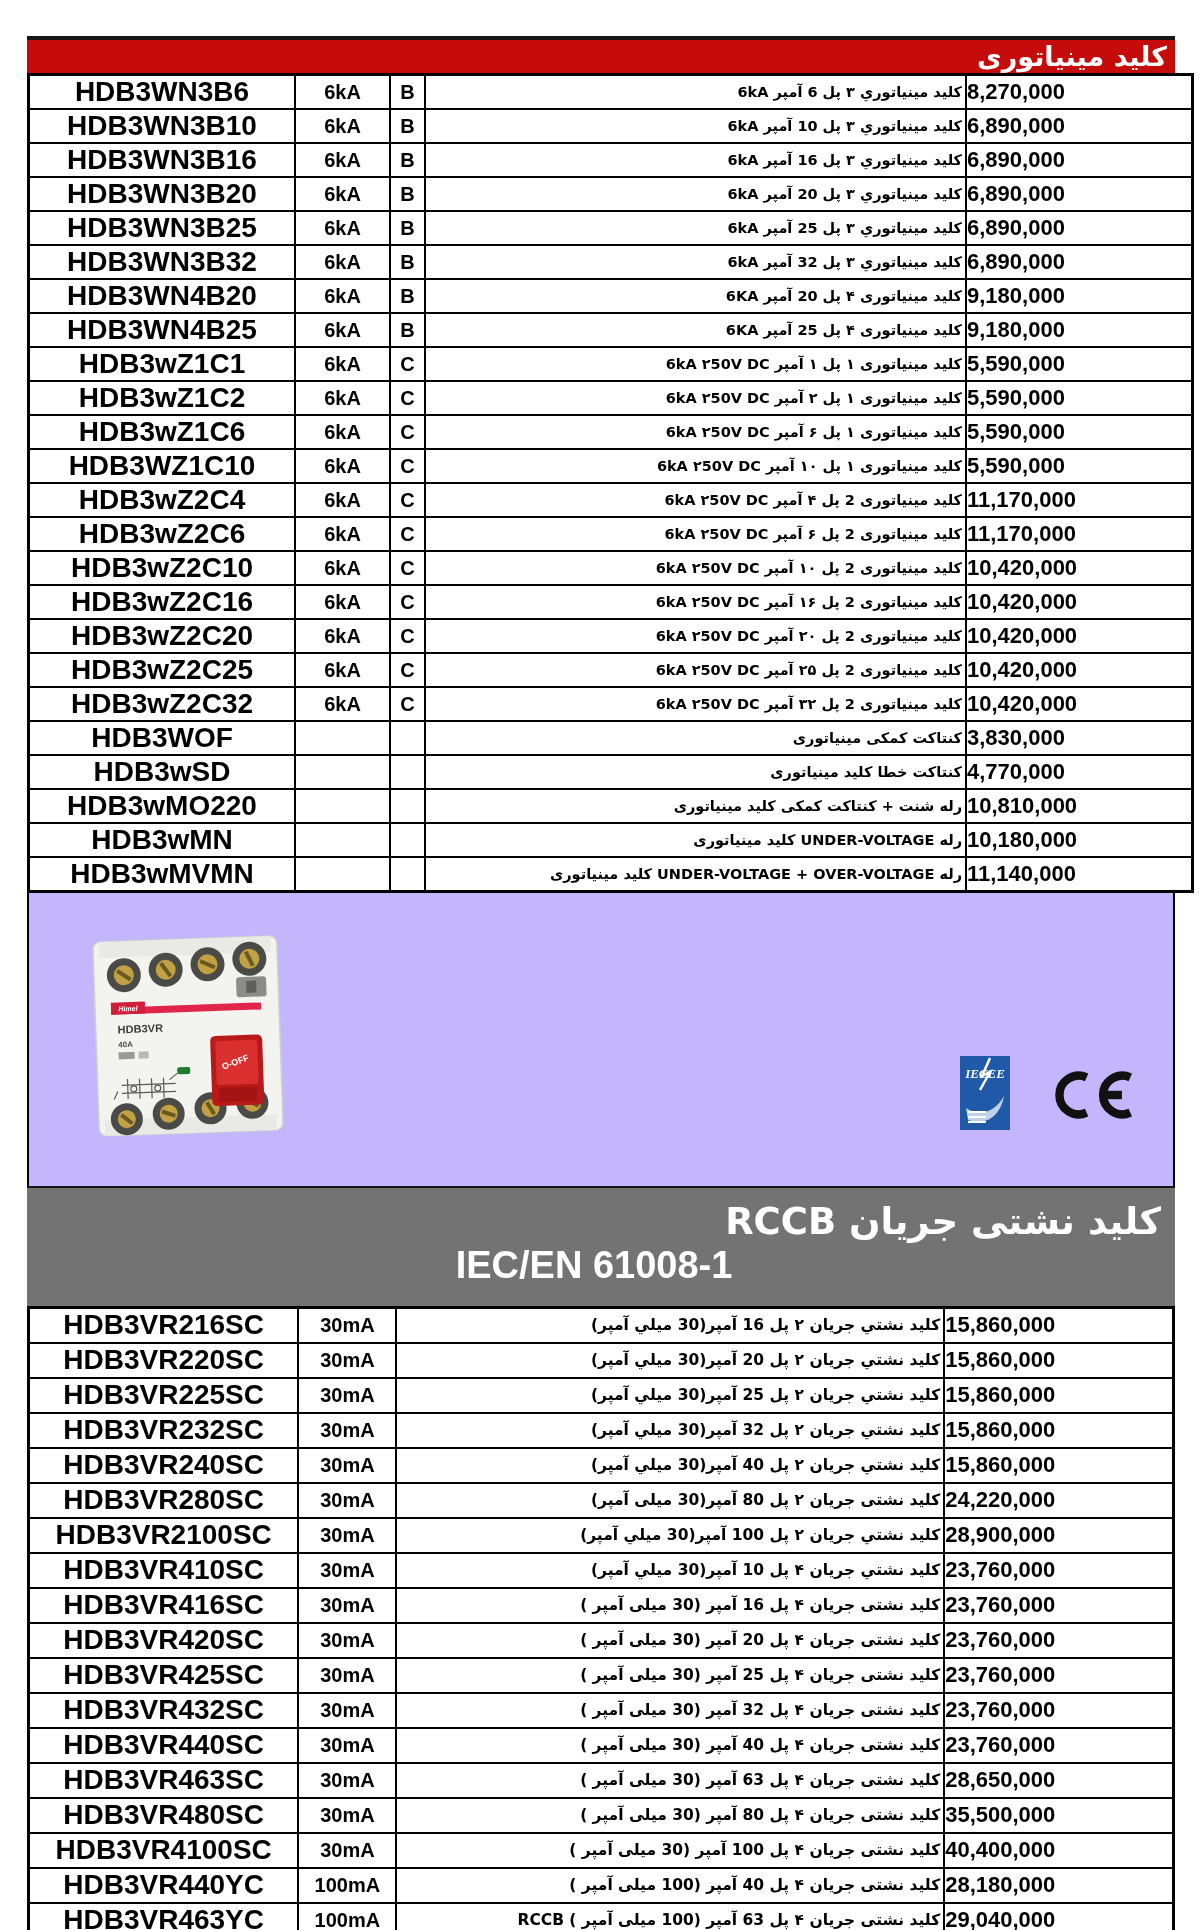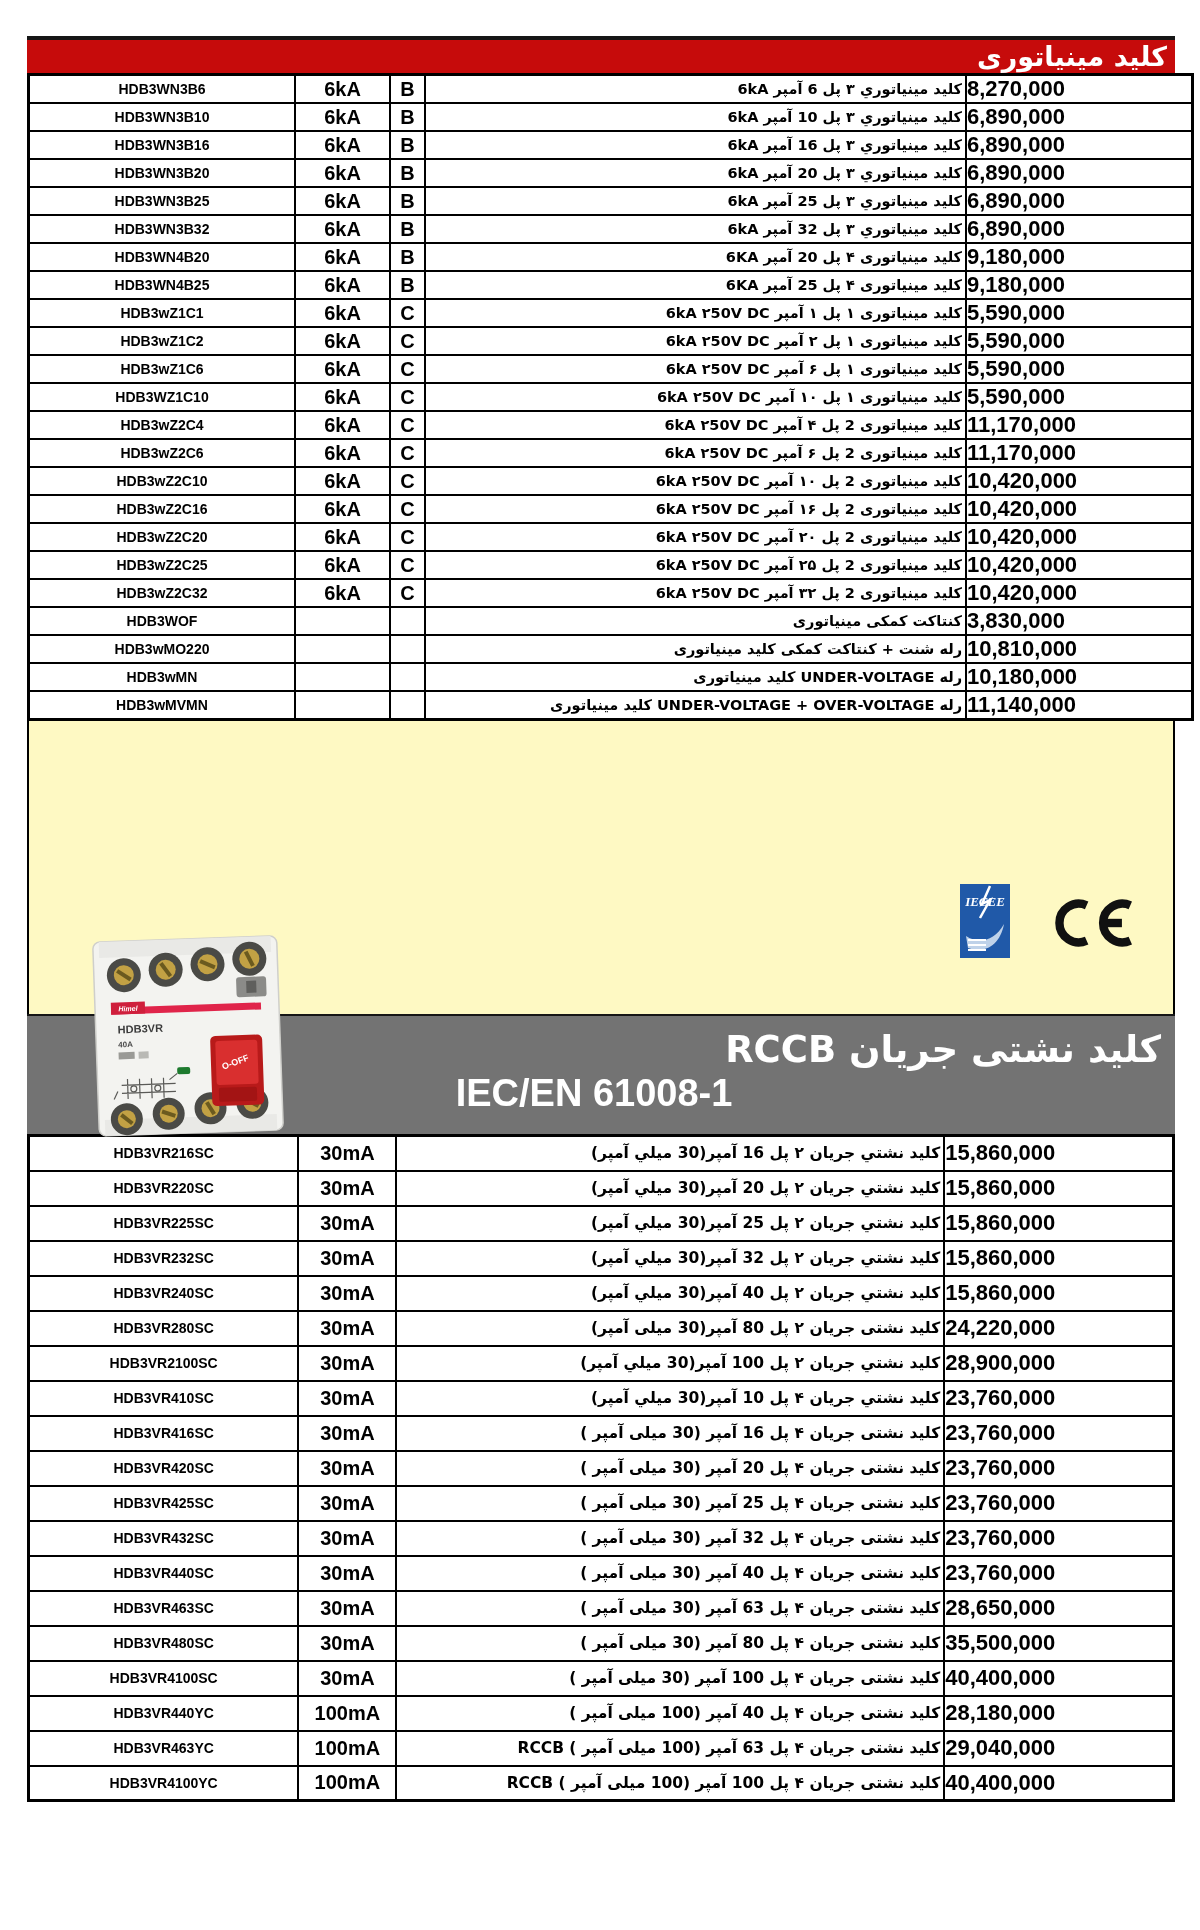--- a/index.html
+++ b/index.html
@@ -19,31 +19,31 @@
   .rccbhdr .l2{font-size:38px;line-height:34px;direction:ltr;text-align:center;
         font-family:"Liberation Sans",sans-serif;}
 
   
   table{border-collapse:collapse;table-layout:fixed;width:1148px;background:#fff;}
   .t1{border:3px solid #000;}
   .t2{border:3px solid #000;}
   td{border:2px solid #000;padding:0;vertical-align:middle;overflow:hidden;white-space:nowrap;}
   .t1 tr{height:27px;}
   .t2 tr{height:35px;}
-  .c-model{width:264px;text-align:center;font-size:14px;letter-spacing:0px;}
+  .c-model{width:264px;text-align:center;font-size:28px;letter-spacing:0px;}
   .c-ka{width:93px;text-align:center;font-size:20px;}
   .c-curve{width:33px;text-align:center;font-size:20px;}
   .c-desc{width:536px;direction:rtl;text-align:right;padding-right:3px;font-size:15.5px;
           font-family:"DejaVu Sans","Liberation Sans",sans-serif;}
   .t1 .c-desc{font-size:14.5px;}
   .c-ma{width:95px;text-align:center;font-size:20px;}
   .c-price{width:210px;text-align:left;padding-right:14px;font-size:22px;}
 
   
-  .mid{box-sizing:border-box;position:relative;height:293px;background:#fef9c3;
+  .mid{box-sizing:border-box;position:relative;height:293px;background:#c4b5fd;
        border-left:2px solid #000;border-right:2px solid #000;}
   .iecee{position:absolute;left:931px;top:163px;width:50px;height:74px;}
   .ce{position:absolute;left:1019px;top:176px;width:84px;height:52px;}
   .photo{position:absolute;left:45px;top:885px;width:231px;height:230px;z-index:5;}
   .sr{position:absolute;width:1px;height:1px;overflow:hidden;clip:rect(0 0 0 0);}
 </style>
 </head>
 <body>
 
 <div class="page">
@@ -187,20 +187,27 @@
             <td class="c-curve">C</td>
             <td class="c-desc" dir="rtl">کلید مینیاتوری 2 پل ۳۲ آمپر 6kA ۲50V DC</td>
             <td class="c-price">10,420,000</td>
           </tr>
           <tr>
             <td class="c-model">HDB3WOF</td>
             <td class="c-ka"></td>
             <td class="c-curve"></td>
             <td class="c-desc" dir="rtl">کنتاکت کمکی مینیاتوری</td>
             <td class="c-price">3,830,000</td>
+          </tr>
+          <tr>
+            <td class="c-model">HDB3wSD</td>
+            <td class="c-ka"></td>
+            <td class="c-curve"></td>
+            <td class="c-desc" dir="rtl">کنتاکت خطا کلید مینیاتوری</td>
+            <td class="c-price">4,770,000</td>
           </tr>
           <tr>
             <td class="c-model">HDB3wMO220</td>
             <td class="c-ka"></td>
             <td class="c-curve"></td>
             <td class="c-desc" dir="rtl">رله شنت + کنتاکت کمکی کلید مینیاتوری</td>
             <td class="c-price">10,810,000</td>
           </tr>
           <tr>
             <td class="c-model">HDB3wMN</td>

